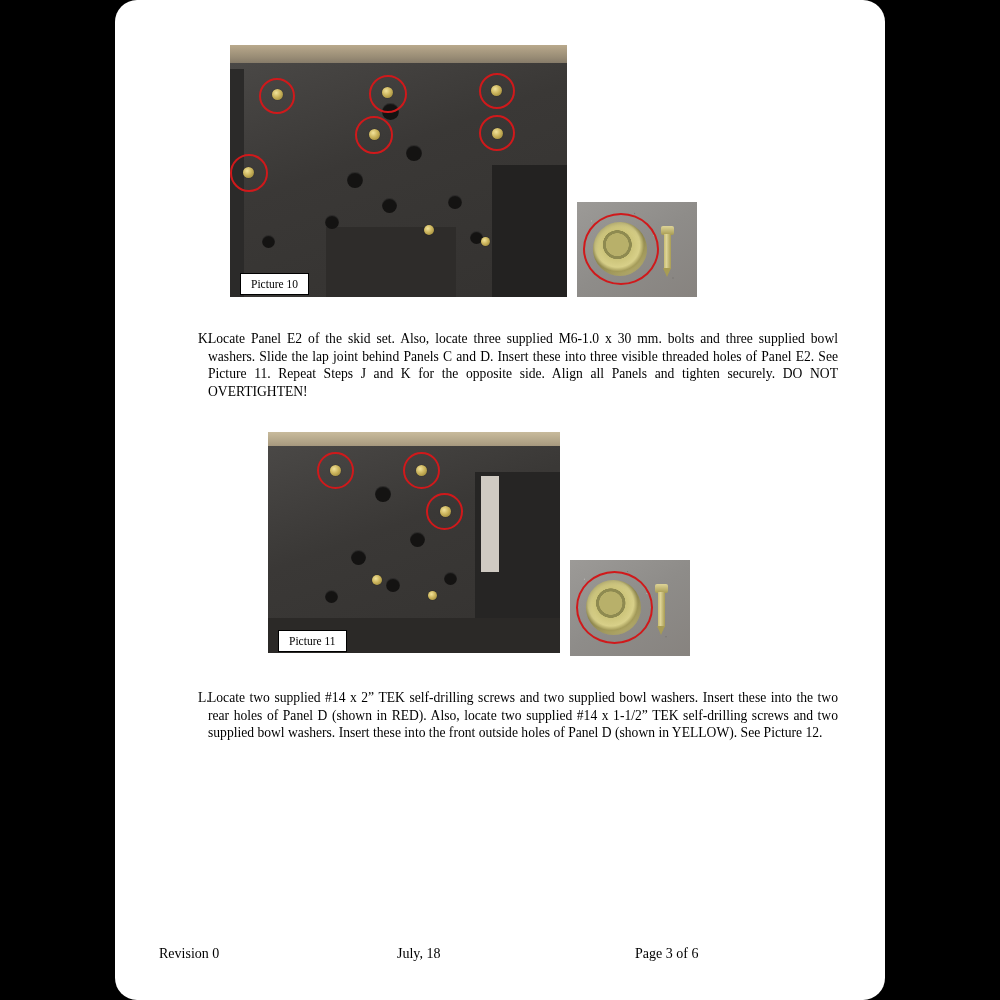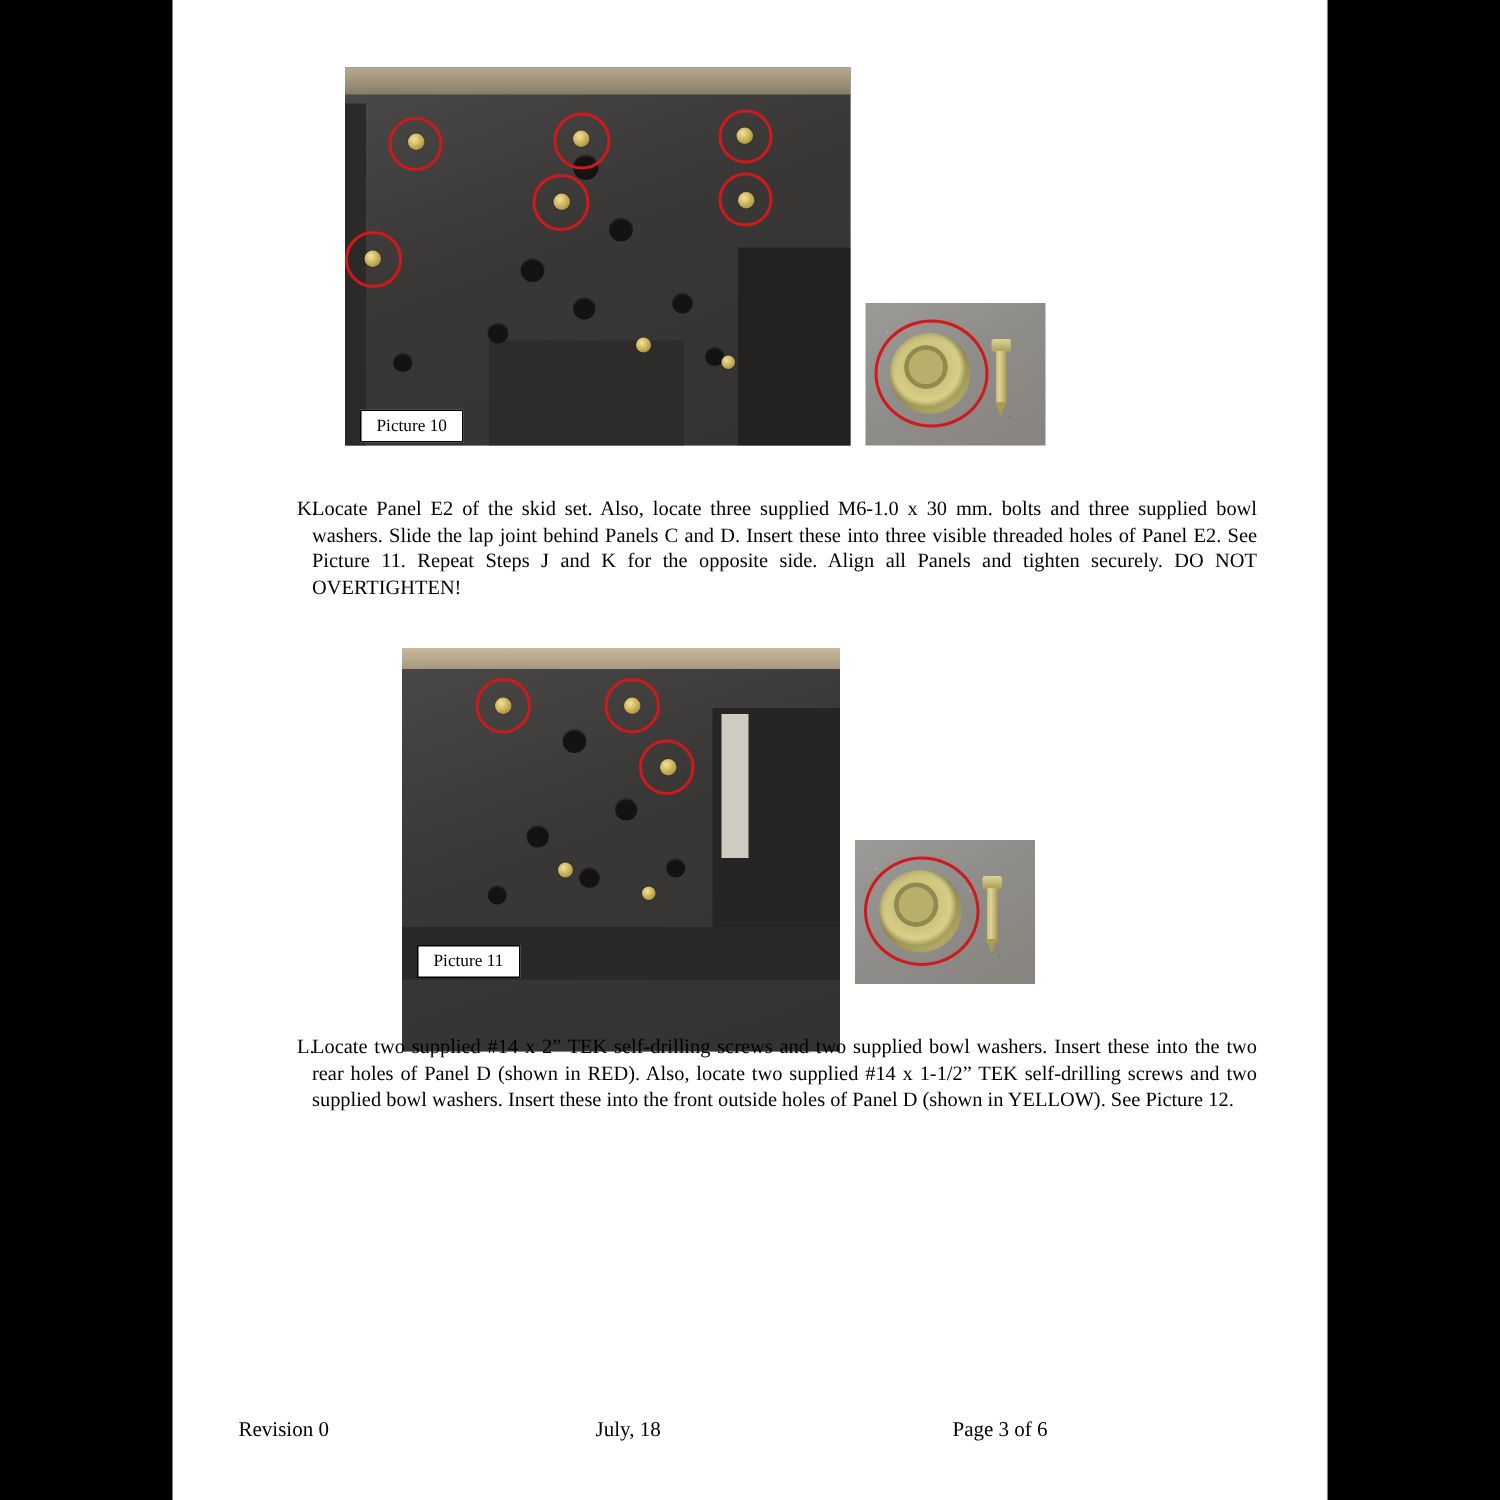--- a/index.html
+++ b/index.html
@@ -12,20 +12,21 @@
   }
   .page {
     position: absolute;
     left: 115px;
     top: 0;
     width: 770px;
     height: 1000px;
     background: #ffffff;
     font-family: "Liberation Serif", serif;
     color: #000000;
+    border-radius: 22px;
   }
 
   
   .fig {
     position: absolute;
   }
   .photo {
     position: absolute;
     overflow: hidden;
   }
@@ -215,21 +216,21 @@
     </div>
   </div>
 
   <div class="step" style="left:83px; top:330px; width:640px;">
     <span class="marker">K.</span>
     <span class="text">Locate Panel E2 of the skid set. Also, locate three supplied M6-1.0 x 30 mm. bolts and three supplied bowl washers. Slide the lap joint behind Panels C and D. Insert these into three visible threaded holes of Panel E2. See Picture 11. Repeat Steps J and K for the opposite side. Align all Panels and tighten securely. DO NOT OVERTIGHTEN!</span>
   </div>
 
   <div class="fig">
 
-    <div class="photo panel-photo" style="left:153px; top:432px; width:292px; height:269px;">
+    <div class="photo panel-photo" style="left:153px; top:432px; width:292px; height:221px;">
       <div class="ceiling" style="height:22px; background:linear-gradient(180deg,#c8bb9c 0%,#a99b80 60%,#6f6758 100%);"></div>
       <div class="panelface" style="top:14px;"></div>
       <div class="sideopen" style="left:207px; top:40px; width:85px; height:181px; background:#262524;"></div>
       <div class="sideopen" style="left:213px; top:44px; width:18px; height:96px; background:#cfcac2;"></div>
       <div class="sideopen" style="left:0; top:186px; width:292px; height:35px; background:#2b2927;"></div>
 
       <div class="hole" style="left:107px; top:54px; width:16px; height:16px;"></div>
       <div class="hole" style="left:142px; top:100px; width:15px; height:15px;"></div>
       <div class="hole" style="left:83px; top:118px; width:15px; height:15px;"></div>
       <div class="hole" style="left:118px; top:146px; width:14px; height:14px;"></div>

